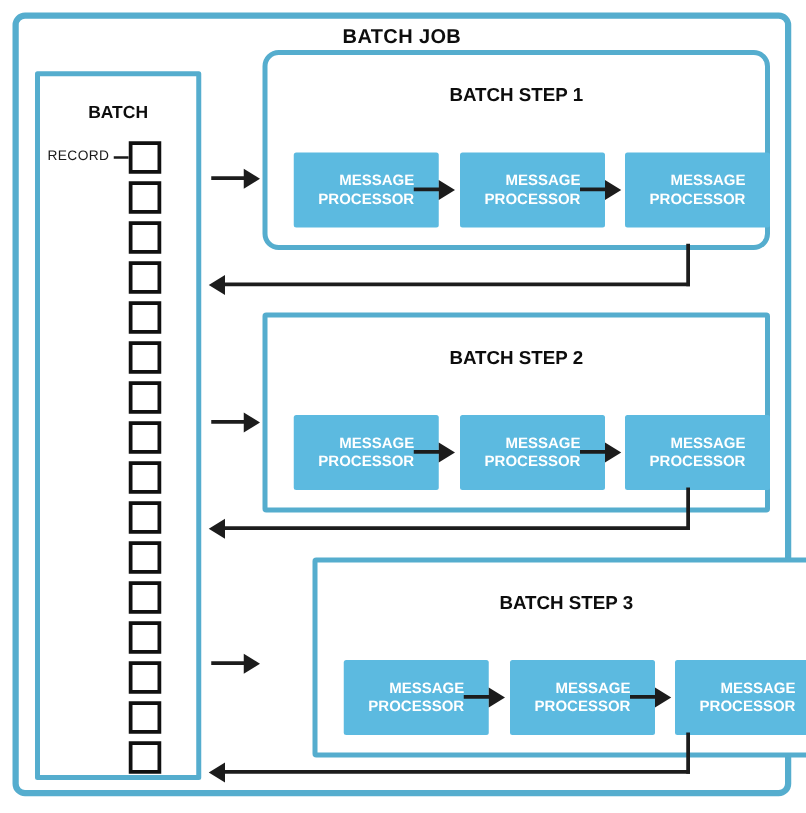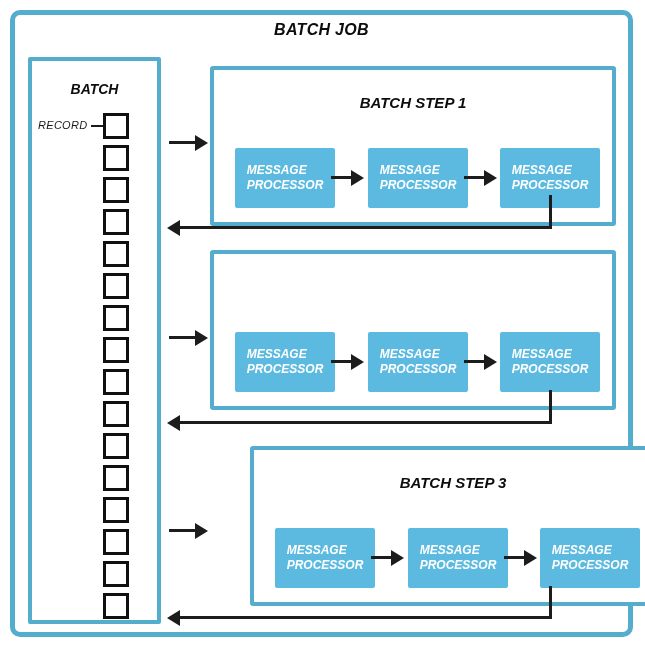--- a/index.html
+++ b/index.html
@@ -7,21 +7,20 @@
   body {
     font-family: "Liberation Sans", "DejaVu Sans", sans-serif;
     color: #111;
   }
   .canvas {
     position: relative;
     width: 645px;
     height: 650px;
     background: #ffffff;
     overflow: hidden;
-    font-style: italic;
   }
 
   
   .outer-box {
     position: absolute;
     left: 10px; top: 10px;
     width: 623px; height: 627px;
     border: 5px solid #55ADCE;
     border-radius: 10px;
     background: #ffffff;
@@ -82,42 +81,42 @@
 
   
   .step-box {
     position: absolute;
     left: 210px;
     width: 406px; height: 160px;
     border: 4px solid #55ADCE;
     border-radius: 3px;
     background: #ffffff;
   }
-  .step-1 { top: 66px; }
+  .step-1 { top: 40px; border-radius: 13px; }
   .step-2 { top: 250px; }
   .step-3 { top: 446px; margin-left: 40px; }
   .step-title {
     position: absolute;
     left: 0; right: 0; top: 24px;
     text-align: center;
     font-size: 15px;
     font-weight: bold;
     color: #0d0d0d;
   }
   .processor {
     position: absolute;
     top: 78px;
-    width: 100px; height: 60px;
+    width: 116px; height: 60px;
     background: #5CBAE0;
     border-radius: 2px;
     color: #ffffff;
     font-size: 12px;
     font-weight: bold;
     line-height: 15px;
-    text-align: left;
+    text-align: right;
     white-space: pre-line;
     display: flex;
     align-items: center;
     justify-content: center;
   }
   .proc-1 { left: 21px; }
   .proc-2 { left: 154px; }
   .proc-3 { left: 286px; }
 
   
@@ -217,20 +216,21 @@
 PROCESSOR</div>
     <div class="h-arrow proc-arrow proc-arrow-2">
         <span class="line"></span>
         <span class="head-right"></span>
       </div>
     <div class="processor proc-3">MESSAGE
 PROCESSOR</div>
   </div>
 
   <div class="step-box step-2">
+    <div class="step-title">BATCH STEP 2</div>
     <div class="processor proc-1">MESSAGE
 PROCESSOR</div>
     <div class="h-arrow proc-arrow proc-arrow-1">
         <span class="line"></span>
         <span class="head-right"></span>
       </div>
     <div class="processor proc-2">MESSAGE
 PROCESSOR</div>
     <div class="h-arrow proc-arrow proc-arrow-2">
         <span class="line"></span>

